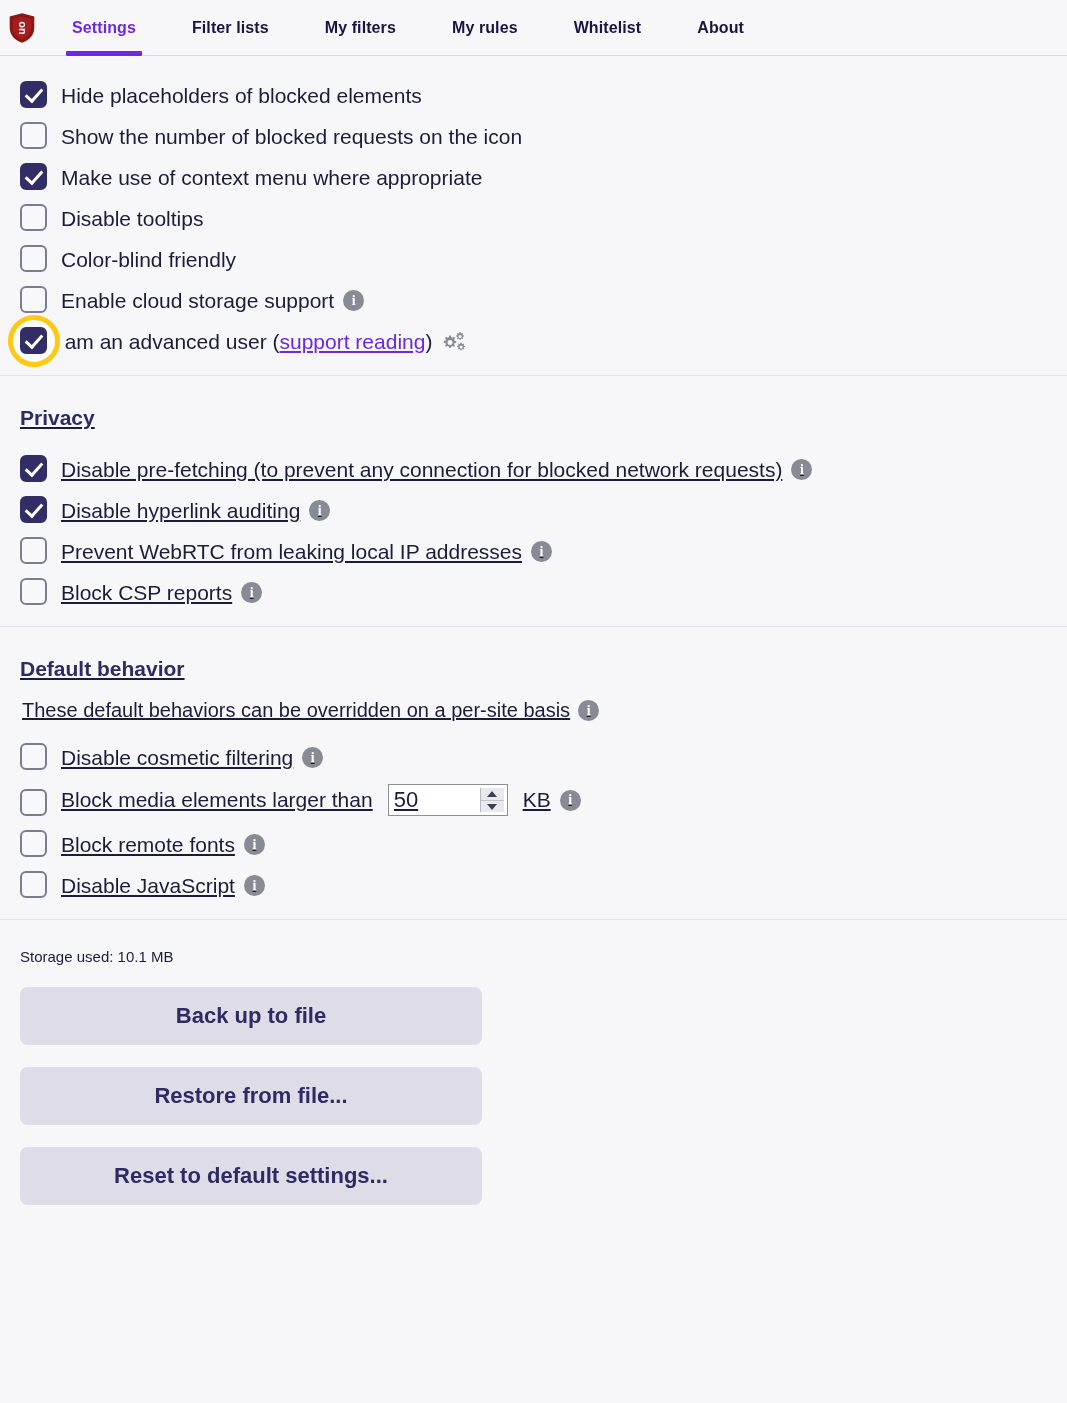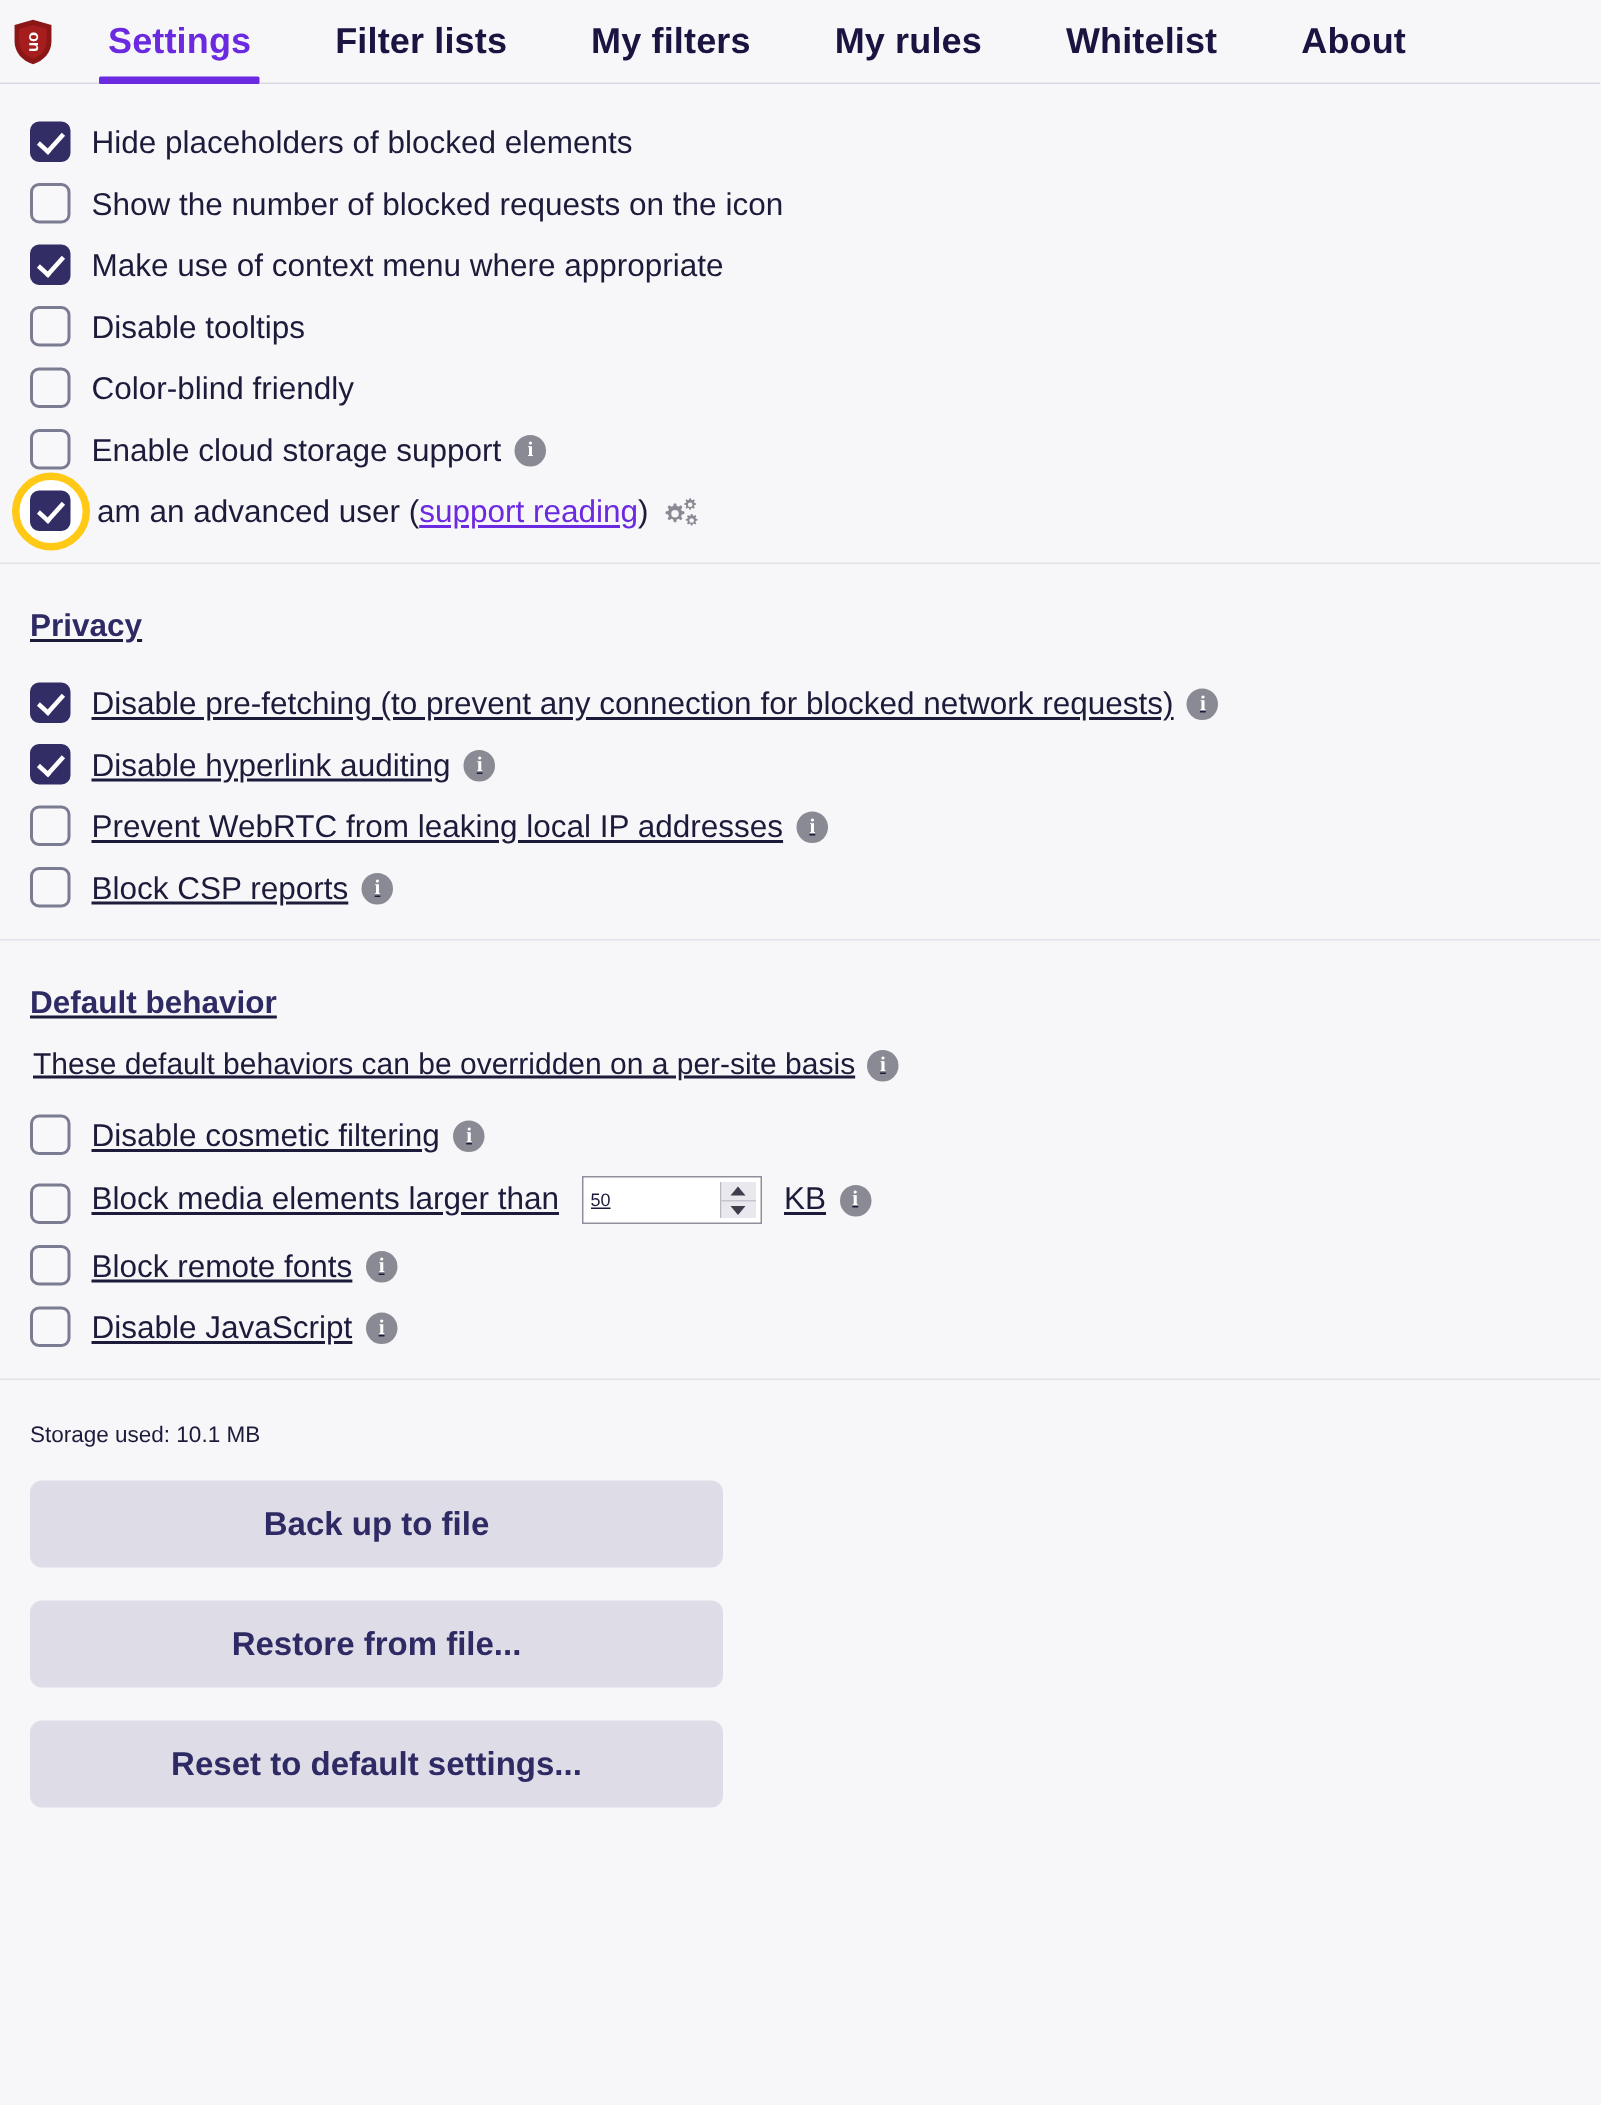--- a/index.html
+++ b/index.html
@@ -36,21 +36,21 @@
     display: flex;
     align-items: flex-start;
     height: 56px;
   }
   .tab {
     position: relative;
     height: 56px;
     padding: 0 28px;
     display: flex;
     align-items: center;
-    font-size: 24px;
+    font-size: 16px;
     font-weight: 700;
     color: #1b1340;
     letter-spacing: 0.1px;
     cursor: pointer;
     white-space: nowrap;
     background: transparent;
     border: 0;
     font-family: "Liberation Sans", sans-serif;
   }
   .tab.active { color: #6b29e0; }
@@ -179,21 +179,21 @@
     height: 32px;
     border: 1px solid #8f8f9c;
     background: #ffffff;
     margin: 0 6px;
     vertical-align: middle;
   }
   .numwrap input {
     flex: 1 1 auto;
     border: 0; outline: 0;
     background: transparent;
-    font-size: 12px;
+    font-size: 22px;
     font-family: "Liberation Sans", sans-serif;
     color: #1d1b3a;
     padding: 0 4px 0 5px;
     width: 100%;
     min-width: 0;
   }
   .spin {
     flex: 0 0 24px;
     display: flex;
     flex-direction: column;

